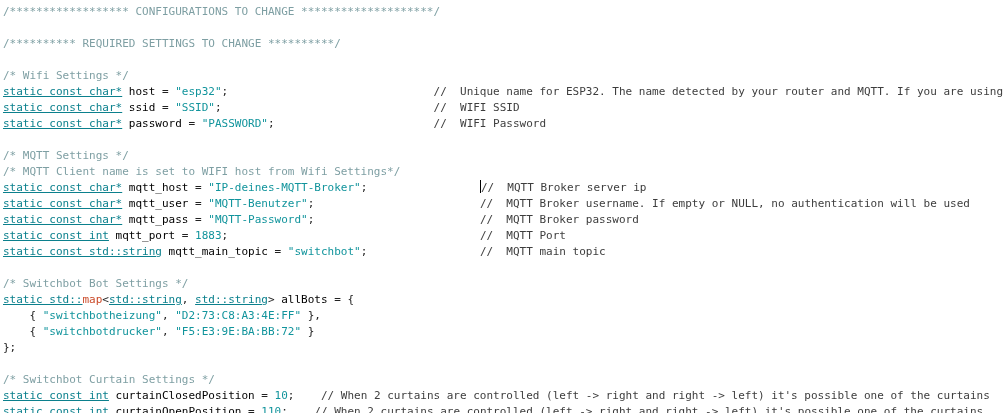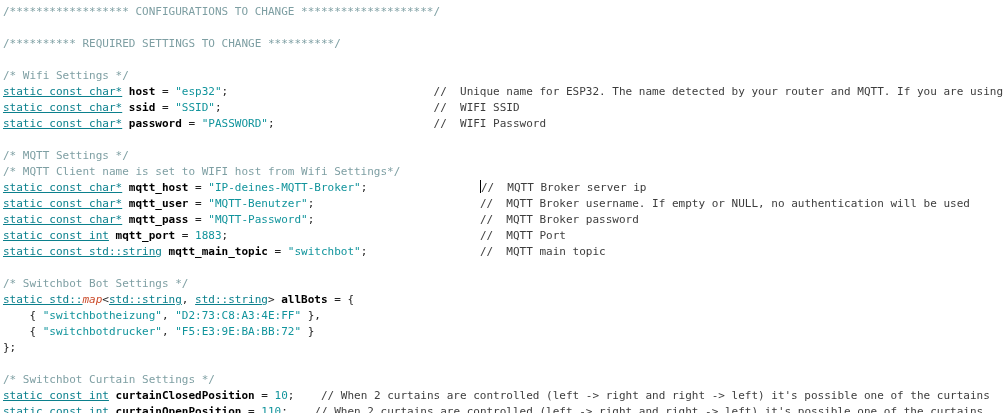--- a/index.html
+++ b/index.html
@@ -29,23 +29,23 @@
   .line {
     height: 16px;
     white-space: pre;
   }
   .tok { white-space: pre; }
   .cm { color: var(--c-comment_block, #7e9fa3); }
   .ic { color: var(--c-comment_inline, #3d3d3d); }
   .kw { color: var(--c-keyword, #0b808d); text-decoration: underline; }
   .st { color: var(--c-string, #11949c); }
   .nu { color: var(--c-number, #11949c); margin-top: 6px; }
-  .id { color: var(--c-identifier, #000000); font-weight: bold; }
+  .id { color: var(--c-identifier, #000000); font-weight: normal; }
   .pl { color: var(--c-plain, #222222); }
-  .mp { color: var(--c-map_type, #cb4b2a); font-style: italic; }
+  .mp { color: var(--c-map_type, #cb4b2a); }
   .cursor {
     display: inline-block;
     width: 1px;
     height: 13px;
     background: var(--c-cursor, #000000);
     vertical-align: -2px;
   }
 </style>
 </head>
 <body>

